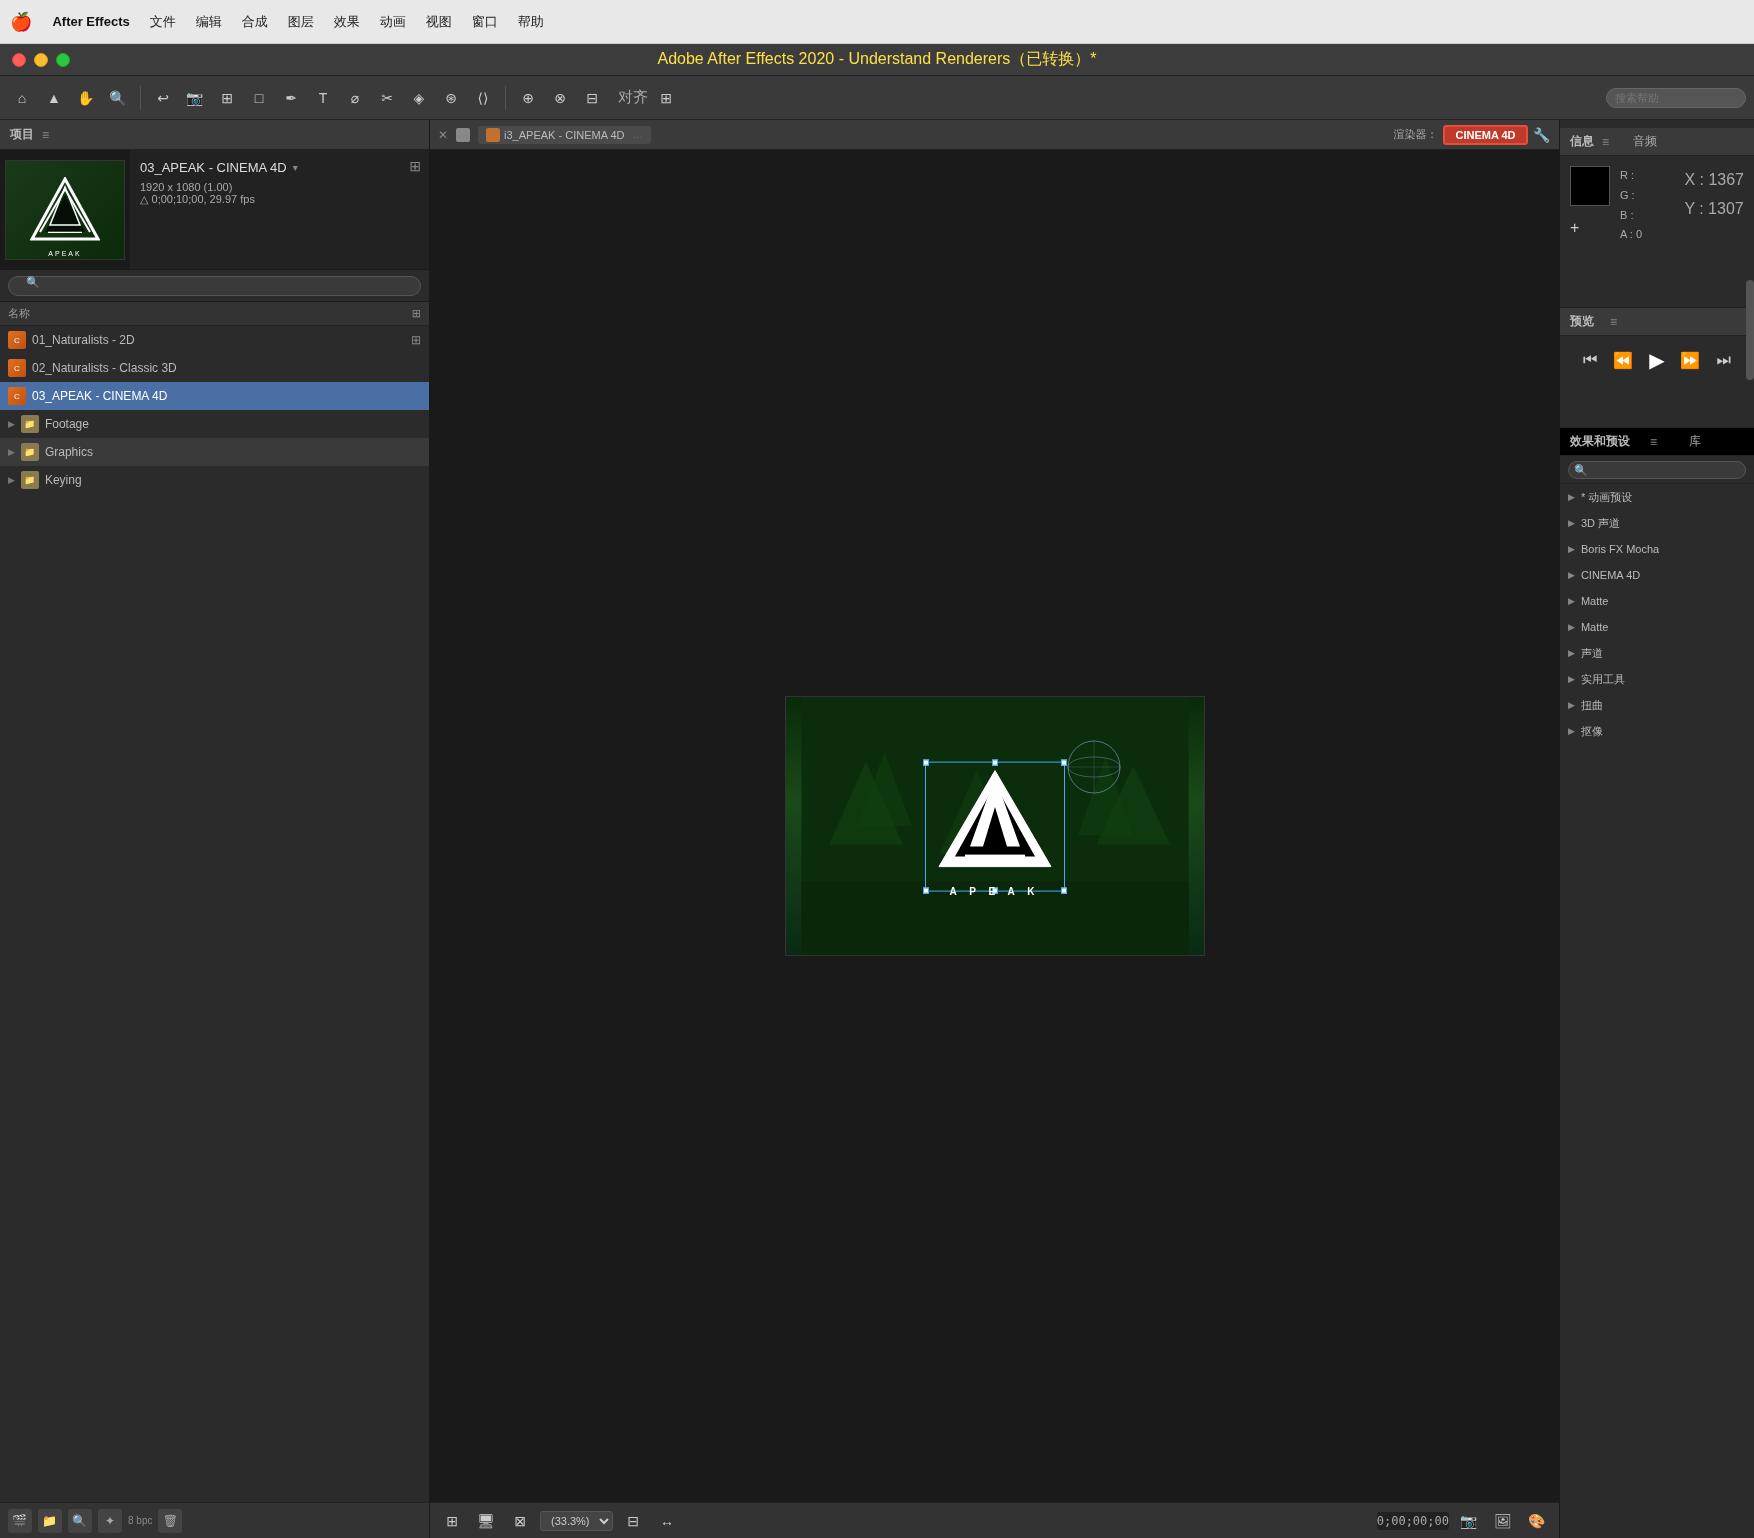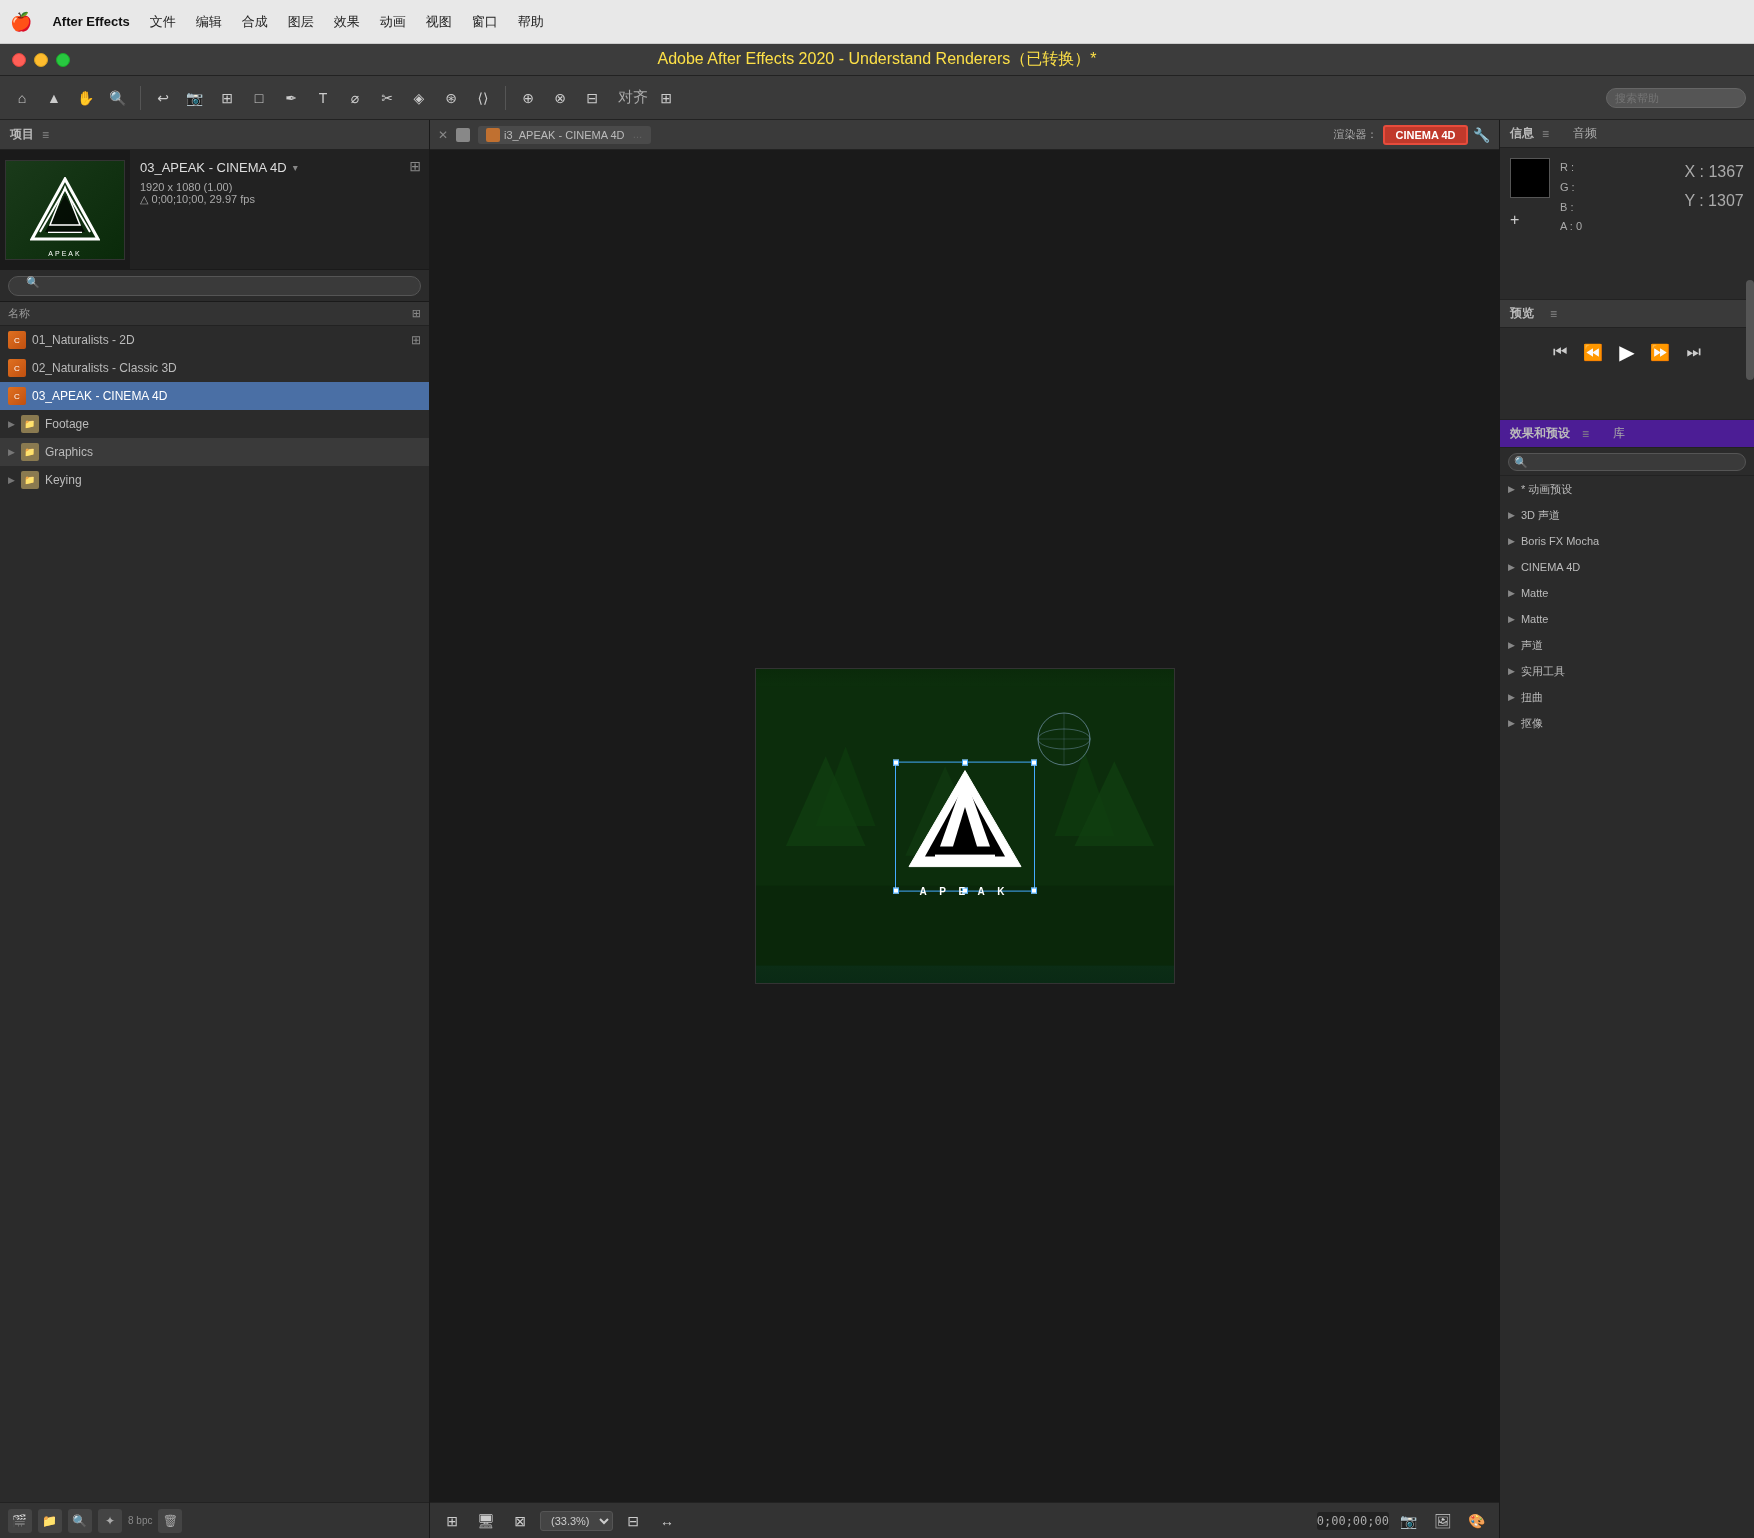--- a/index.html
+++ b/index.html
@@ -354,21 +354,21 @@
       flex: 1;
       background: #1a1a1a;
       display: flex;
       align-items: center;
       justify-content: center;
       position: relative;
       overflow: hidden;
     }
     .comp-canvas {
       width: 420px;
-      height: 316px;
+      height: 260px;
       background: linear-gradient(180deg, #0a2a0a 0%, #1a4a1a 40%, #0a2a15 100%);
       position: relative;
       border: 1px solid #333;
     }
     .comp-logo-area {
       position: absolute;
       top: 50%;
       left: 50%;
       transform: translate(-50%, -55%);
     }
@@ -417,24 +417,25 @@
       font-size: 12px;
       color: #aaa;
       font-family: monospace;
       padding: 2px 0;
       background: #222;
       border-radius: 3px;
     }
 
     
     .right-panel {
-      width: 254px;
+      width: 194px;
       background: #2b2b2b;
       display: flex;
       flex-direction: column;
+      margin-top: 8px;
     }
 
     
     .info-panel {
       height: 180px;
       background: #2b2b2b;
       border-bottom: 1px solid #222;
     }
     .info-header {
       height: 28px;
@@ -497,25 +498,25 @@
     }
 
     
     .effects-panel {
       flex: 1;
       display: flex;
       flex-direction: column;
     }
     .effects-header {
       height: 28px;
-      background: #4c1d95;
+      background: #000000;
       display: flex;
       align-items: center;
       padding: 8px 10px;
-      gap: 8px;
+      gap: 16px;
       border-bottom: 1px solid #222;
     }
     .effects-search {
       height: 28px;
       background: #2b2b2b;
       display: flex;
       align-items: center;
       padding: 0 8px;
       border-bottom: 1px solid #222;
     }

